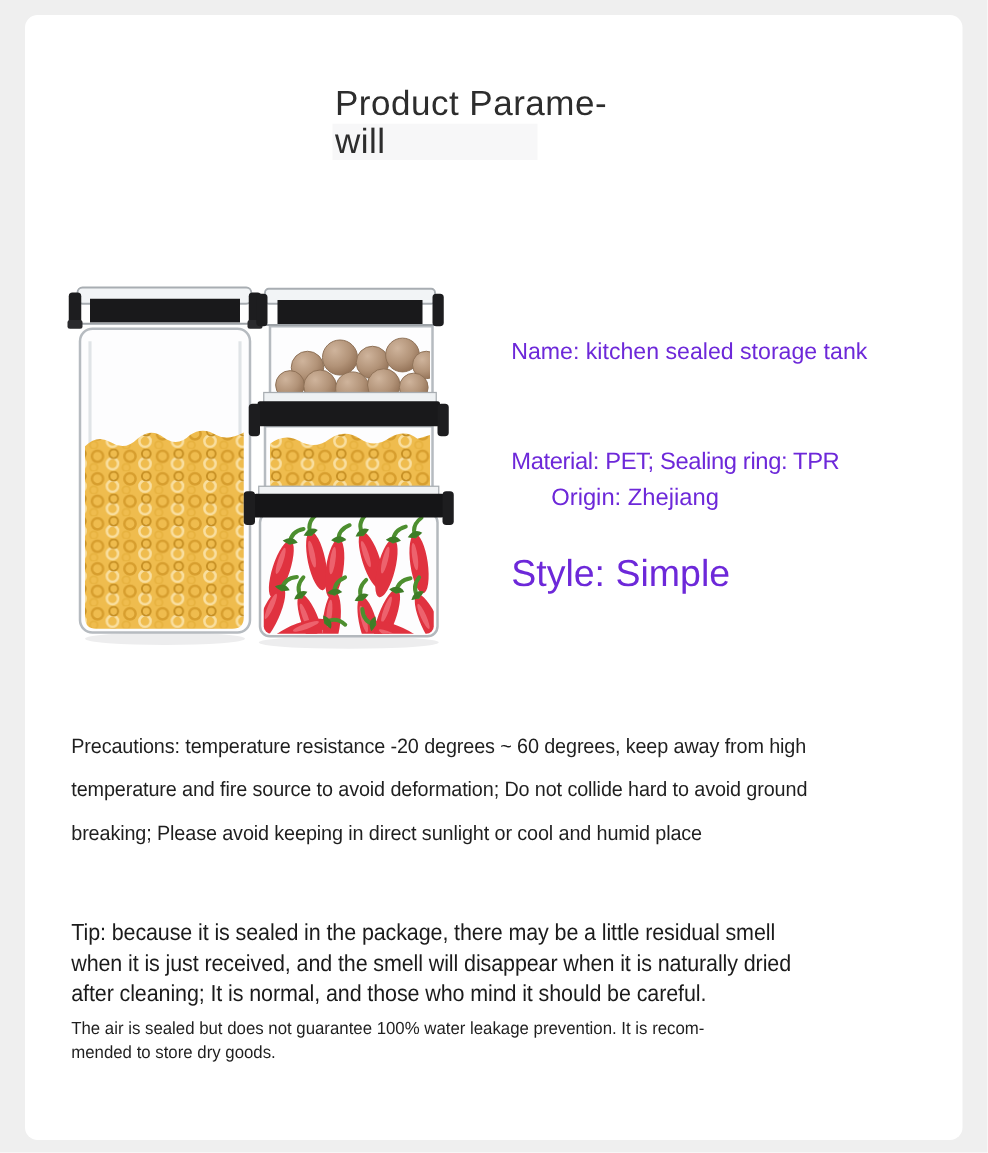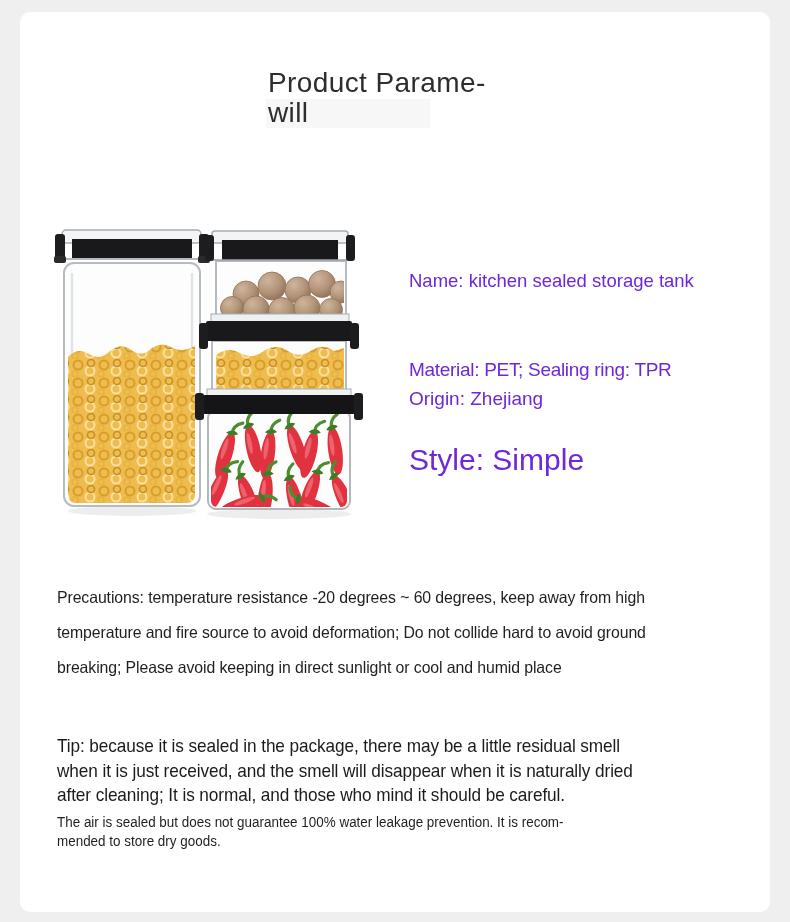--- a/index.html
+++ b/index.html
@@ -30,21 +30,21 @@
   .photo{
     position:absolute;left:25px;top:203px;
     width:330px;height:305px;
   }
   .spec{
     position:absolute;left:389px;
     color:#6d28d9;white-space:nowrap;
   }
   .spec-name{top:258px;font-size:18.5px;}
   .spec-material{top:302px;font-size:19px;letter-spacing:-0.3px;margin-top:45px;}
-  .spec-origin{top:376px;font-size:19px;}
+  .spec-origin{top:376px;font-size:19px;margin-left:32px;}
   .spec-style{top:431px;font-size:30px;}
   .para{
     position:absolute;left:37px;
     color:#1f1f1f;
     transform-origin:left top;
   }
   .para .pline{white-space:nowrap;}
   .precautions{top:568px;font-size:16.5px;line-height:35px;letter-spacing:-0.1px;transform:scaleX(0.96);}
   .tip{top:722px;font-size:18.5px;line-height:24.5px;letter-spacing:-0.1px;color:#1b1b1b;transform:scaleX(0.93);}
   .footnote{top:801px;font-size:14px;line-height:18.5px;transform:scaleX(0.96);}

